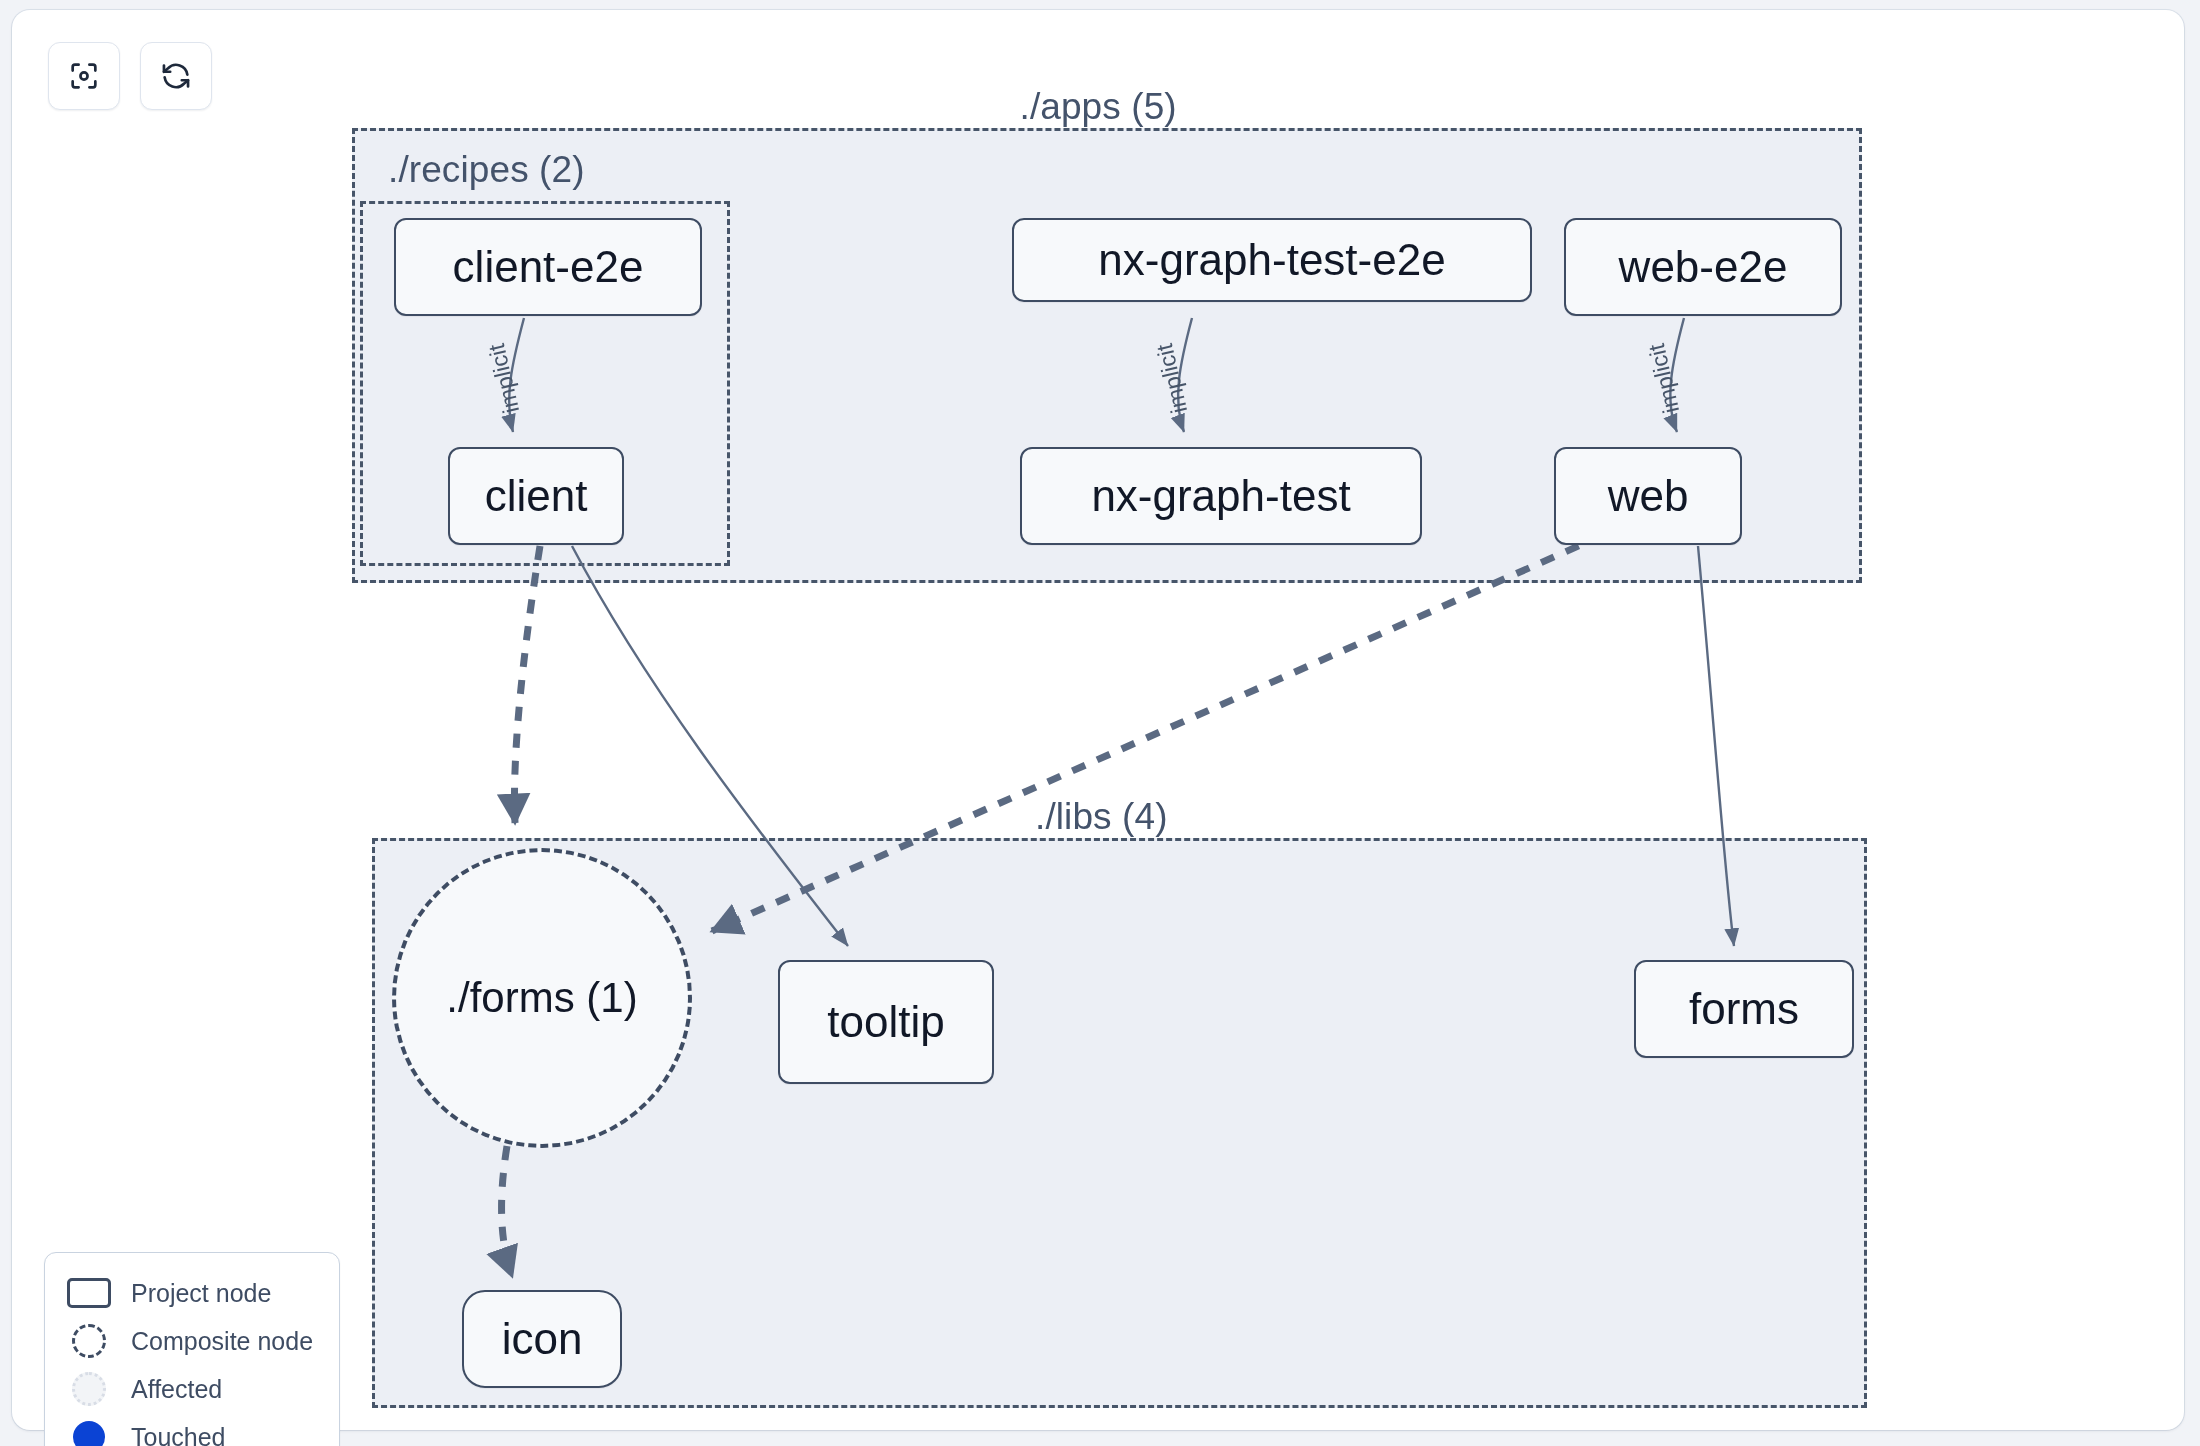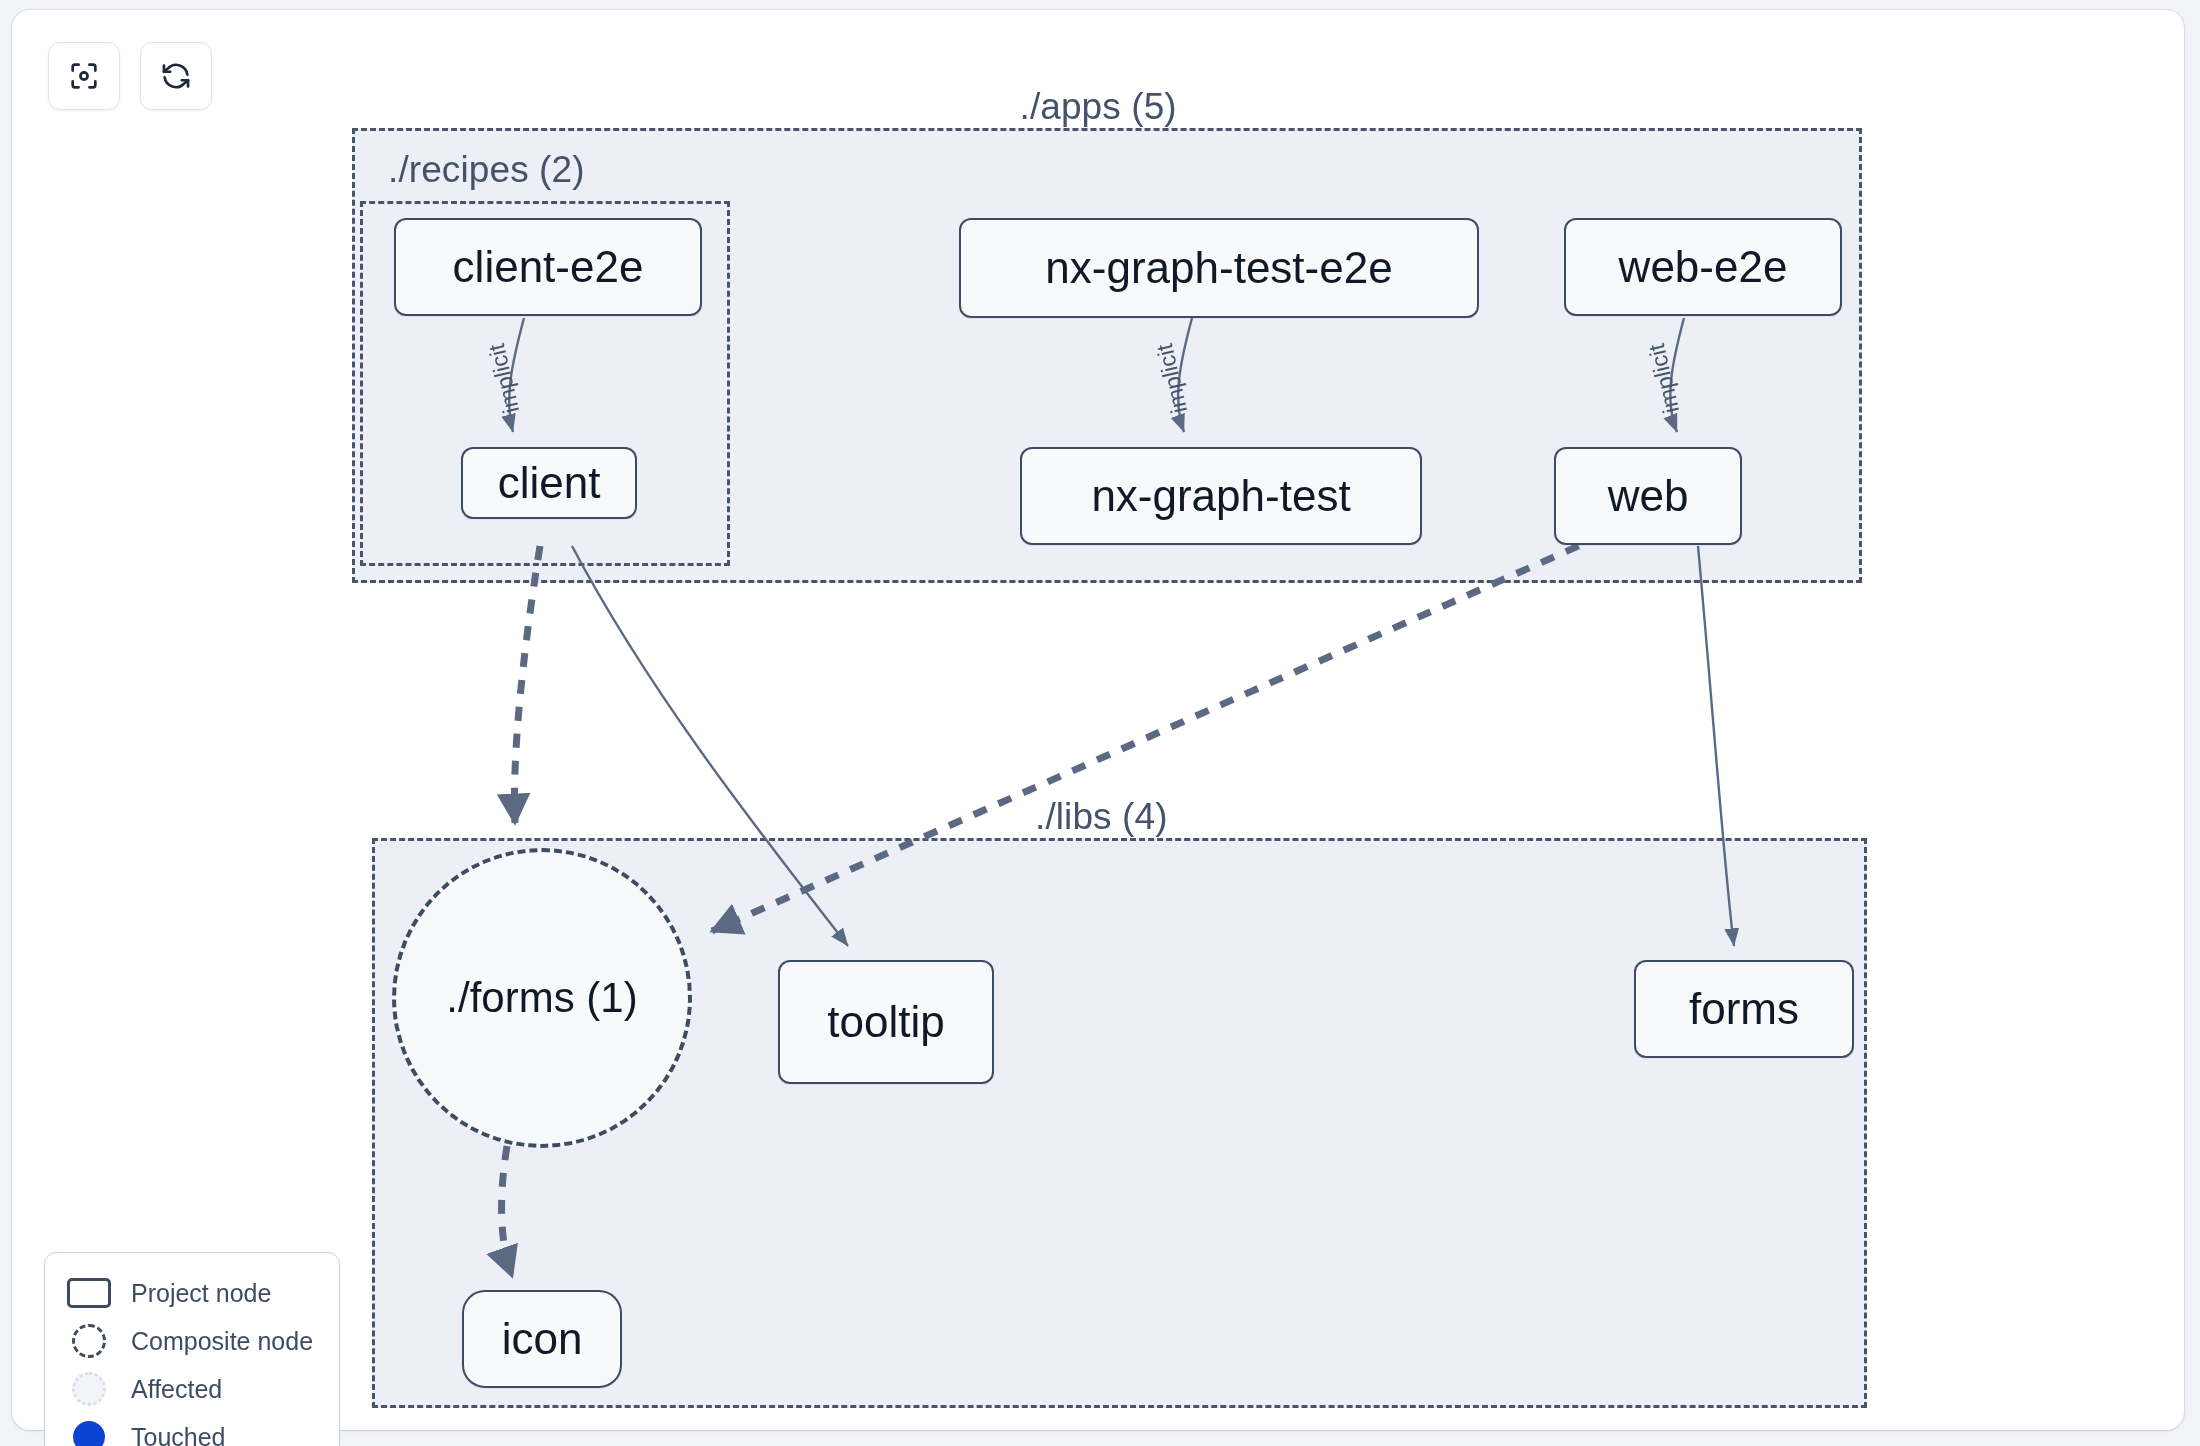--- a/index.html
+++ b/index.html
@@ -263,27 +263,27 @@
         <path d="M 495 1128 C 485 1190, 490 1230, 500 1258" fill="none" stroke="#5b6a82" stroke-width="7" stroke-dasharray="14 13" stroke-linecap="butt" marker-end="url(#ah-thick)"></path>
       </svg>
 
       <div class="edge-label" id="el-0" style="left: 457px; top: 348.5px; transform: rotate(-103deg);">implicit</div>
       <div class="edge-label" id="el-1" style="left: 1125px; top: 348.5px; transform: rotate(-103deg);">implicit</div>
       <div class="edge-label" id="el-2" style="left: 1617px; top: 348.5px; transform: rotate(-103deg);">implicit</div>
 
       <div class="node" id="nd-client-e2e" style="left: 382px; top: 200px; width: 308px; height: 98px;">
         <span class="node-label">client-e2e</span>
       </div>
-      <div class="node" id="nd-nx-graph-test-e2e" style="left: 947px; top: 200px; width: 520px; height: 100px; border-radius: 12px;">
+      <div class="node" id="nd-nx-graph-test-e2e" style="left: 1000px; top: 200px; width: 520px; height: 84px; border-radius: 12px;">
         <span class="node-label">nx-graph-test-e2e</span>
       </div>
       <div class="node" id="nd-web-e2e" style="left: 1552px; top: 200px; width: 278px; height: 98px;">
         <span class="node-label">web-e2e</span>
       </div>
-      <div class="node" id="nd-client" style="left: 449px; top: 429px; width: 176px; height: 72px; align-items: center;">
+      <div class="node" id="nd-client" style="left: 436px; top: 429px; width: 176px; height: 98px; align-items: center;">
         <span class="node-label">client</span>
       </div>
       <div class="node" id="nd-nx-graph-test" style="left: 1008px; top: 429px; width: 402px; height: 98px;">
         <span class="node-label">nx-graph-test</span>
       </div>
       <div class="node" id="nd-web" style="left: 1542px; top: 429px; width: 188px; height: 98px;">
         <span class="node-label">web</span>
       </div>
       <div class="composite" id="nd-forms" style="left: 380px; top: 830px; width: 300px; height: 300px;">
         <span class="node-label">./forms (1)</span>

